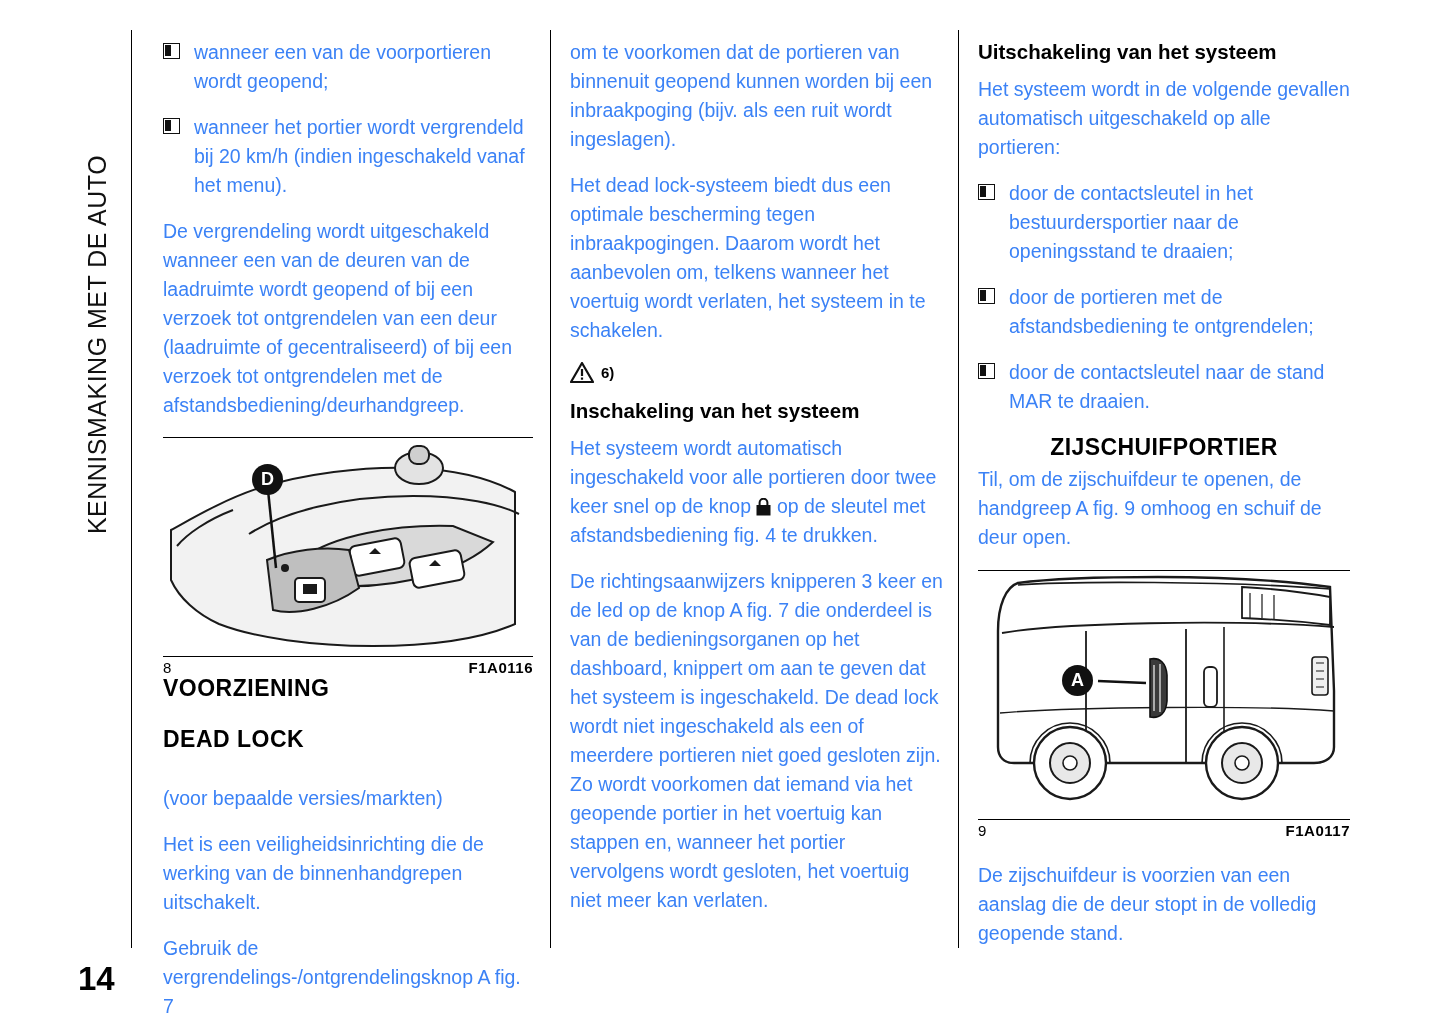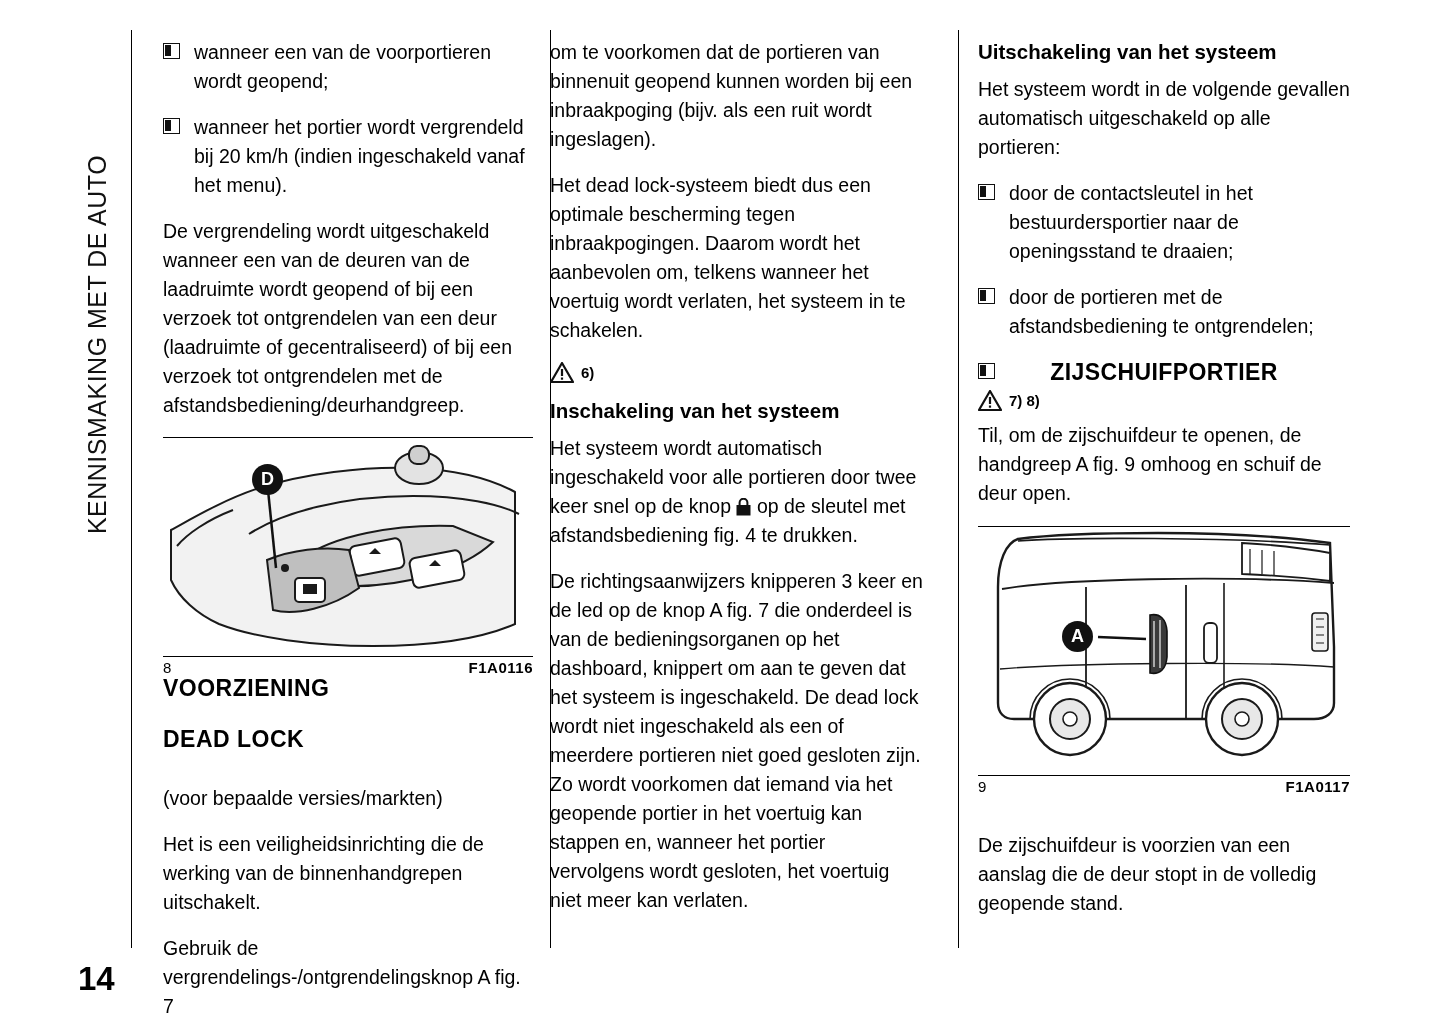--- a/index.html
+++ b/index.html
@@ -35,28 +35,28 @@
   .col-rule{
     position:absolute;top:30px;width:1px;height:918px;background:#000;
   }
   #rule2{left:550px;}
   #rule3{left:958px;}
 
   .col{
     position:absolute;top:38px;
   }
   #col1{left:163px;width:370px;}
-  #col2{left:550px;width:374px;}
+  #col2{left:570px;width:374px;}
   #col3{left:978px;width:372px;}
 
   p{
     margin:0 0 0 0;
     font-size:19.5px;
     line-height:29px;
-    color:#000000;
+    color:#3b82f6;
   }
   .blk{margin-bottom:17px;}
   .bullet{
     position:relative;
     padding-left:31px;
   }
   .bullet .sq{
     position:absolute;left:0;top:5px;
     width:15px;height:14px;
     border:1.6px solid #111;
@@ -218,32 +218,25 @@
     <p class="blk bullet">
       <span class="sq"></span>
       <span>door de contactsleutel in het bestuurdersportier naar de openingsstand te draaien;</span>
     </p>
     <p class="blk bullet">
       <span class="sq"></span>
       <span>door de portieren met de afstandsbediening te ontgrendelen;</span>
     </p>
     <p class="blk bullet">
       <span class="sq"></span>
+      <span>door de contactsleutel naar de stand MAR te draaien.</span>
     </p>
 
     <h2 class="bighead" style="margin-top:4px;">ZIJSCHUIFPORTIER</h2>
 
-    <div class="warn" style="margin:2px 0 10px 0;">
-      <svg class="warn-ico" viewBox="0 0 24 21">
-        <path d="M12 1 L23 20 L1 20 Z" fill="#fff" stroke="#111" stroke-width="2.2" stroke-linejoin="round"></path>
-        <rect x="10.9" y="7" width="2.2" height="7" fill="#111"></rect>
-        <rect x="10.9" y="15.5" width="2.2" height="2.2" fill="#111"></rect>
-      </svg>
-      <span class="warn-txt">7) 8)</span>
-    </div>
 
     <p style="margin-bottom:18px;">Til, om de zijschuifdeur te openen, de handgreep A fig. 9 omhoog en schuif de deur open.</p>
 
     <div class="fig">
       <div class="hr-top"></div>
       <div class="figbox" style="height:248px;">
         <svg width="372" height="248" viewBox="0 0 372 248">
 
           <path d="M40 12 C70 8 120 6 180 6 C250 6 310 10 352 16 L356 120 L356 176 C356 186 348 192 336 192 L300 192 C296 176 282 164 264 164 C246 164 232 176 228 192 L128 192 C124 176 110 164 92 164 C74 164 60 176 56 192 L36 192 C26 192 20 186 20 176 L20 60 C20 34 28 16 40 12 Z" fill="#fff" stroke="#1a1a1a" stroke-width="2.4"></path>
 
@@ -283,17 +276,17 @@
         </svg>
         <div class="callout" style="left:84px;top:94px;">A</div>
       </div>
       <div class="hr-bot"></div>
       <div class="figcap">
         <span>9</span>
         <span class="code">F1A0117</span>
       </div>
     </div>
 
-    <p style="margin-top:36px;">De zijschuifdeur is voorzien van een aanslag die de deur stopt in de volledig geopende stand.</p>
+    <p style="margin-top:22px;">De zijschuifdeur is voorzien van een aanslag die de deur stopt in de volledig geopende stand.</p>
   </div>
 
   <div class="pagenum">14</div>
 </div>
 
 </body></html>

